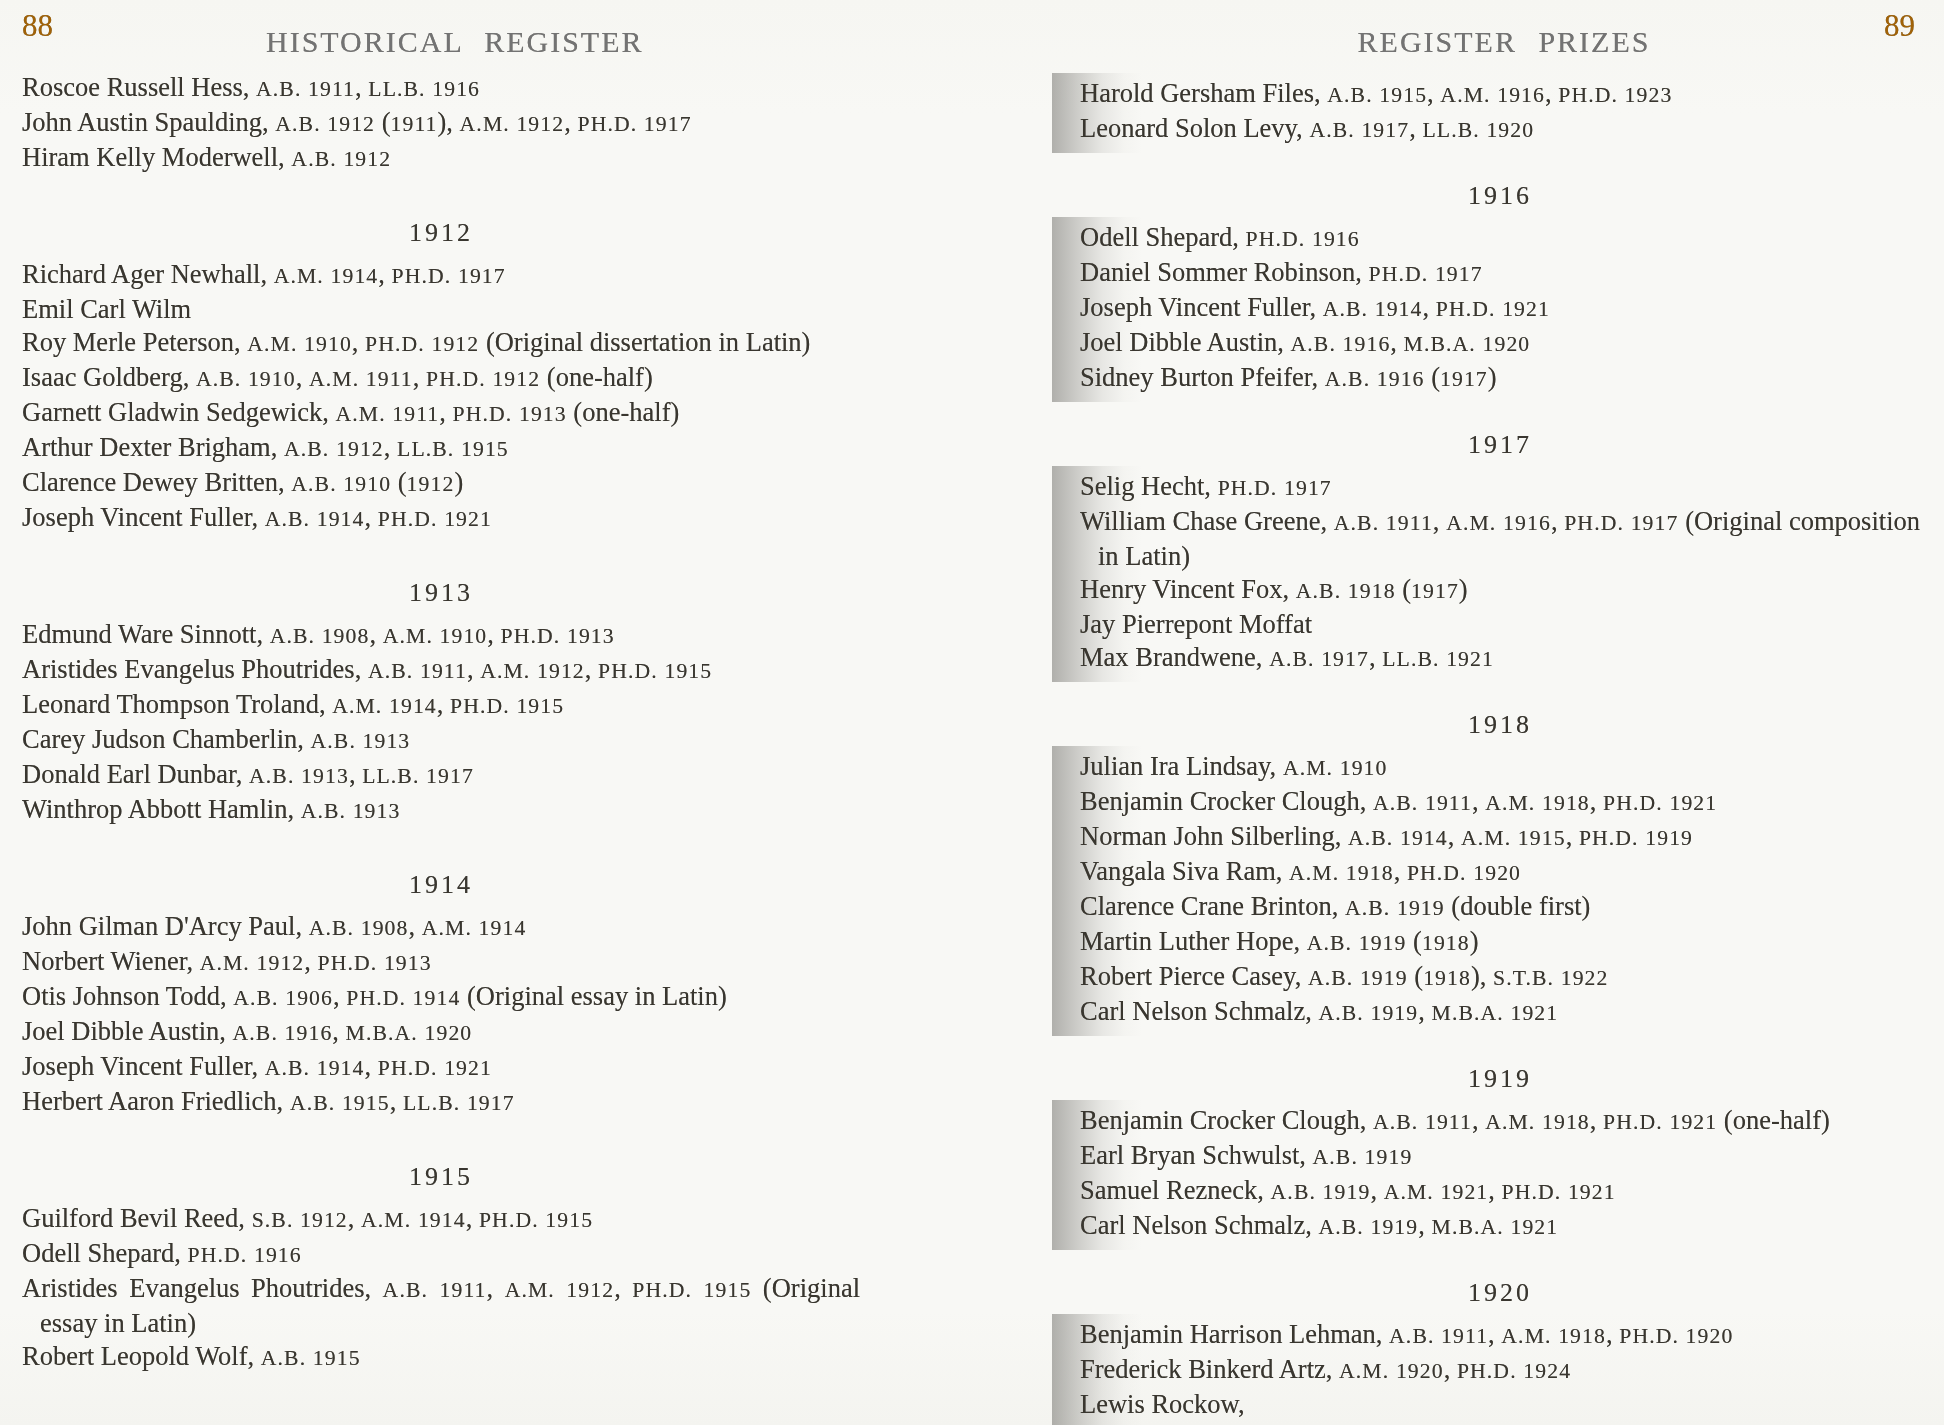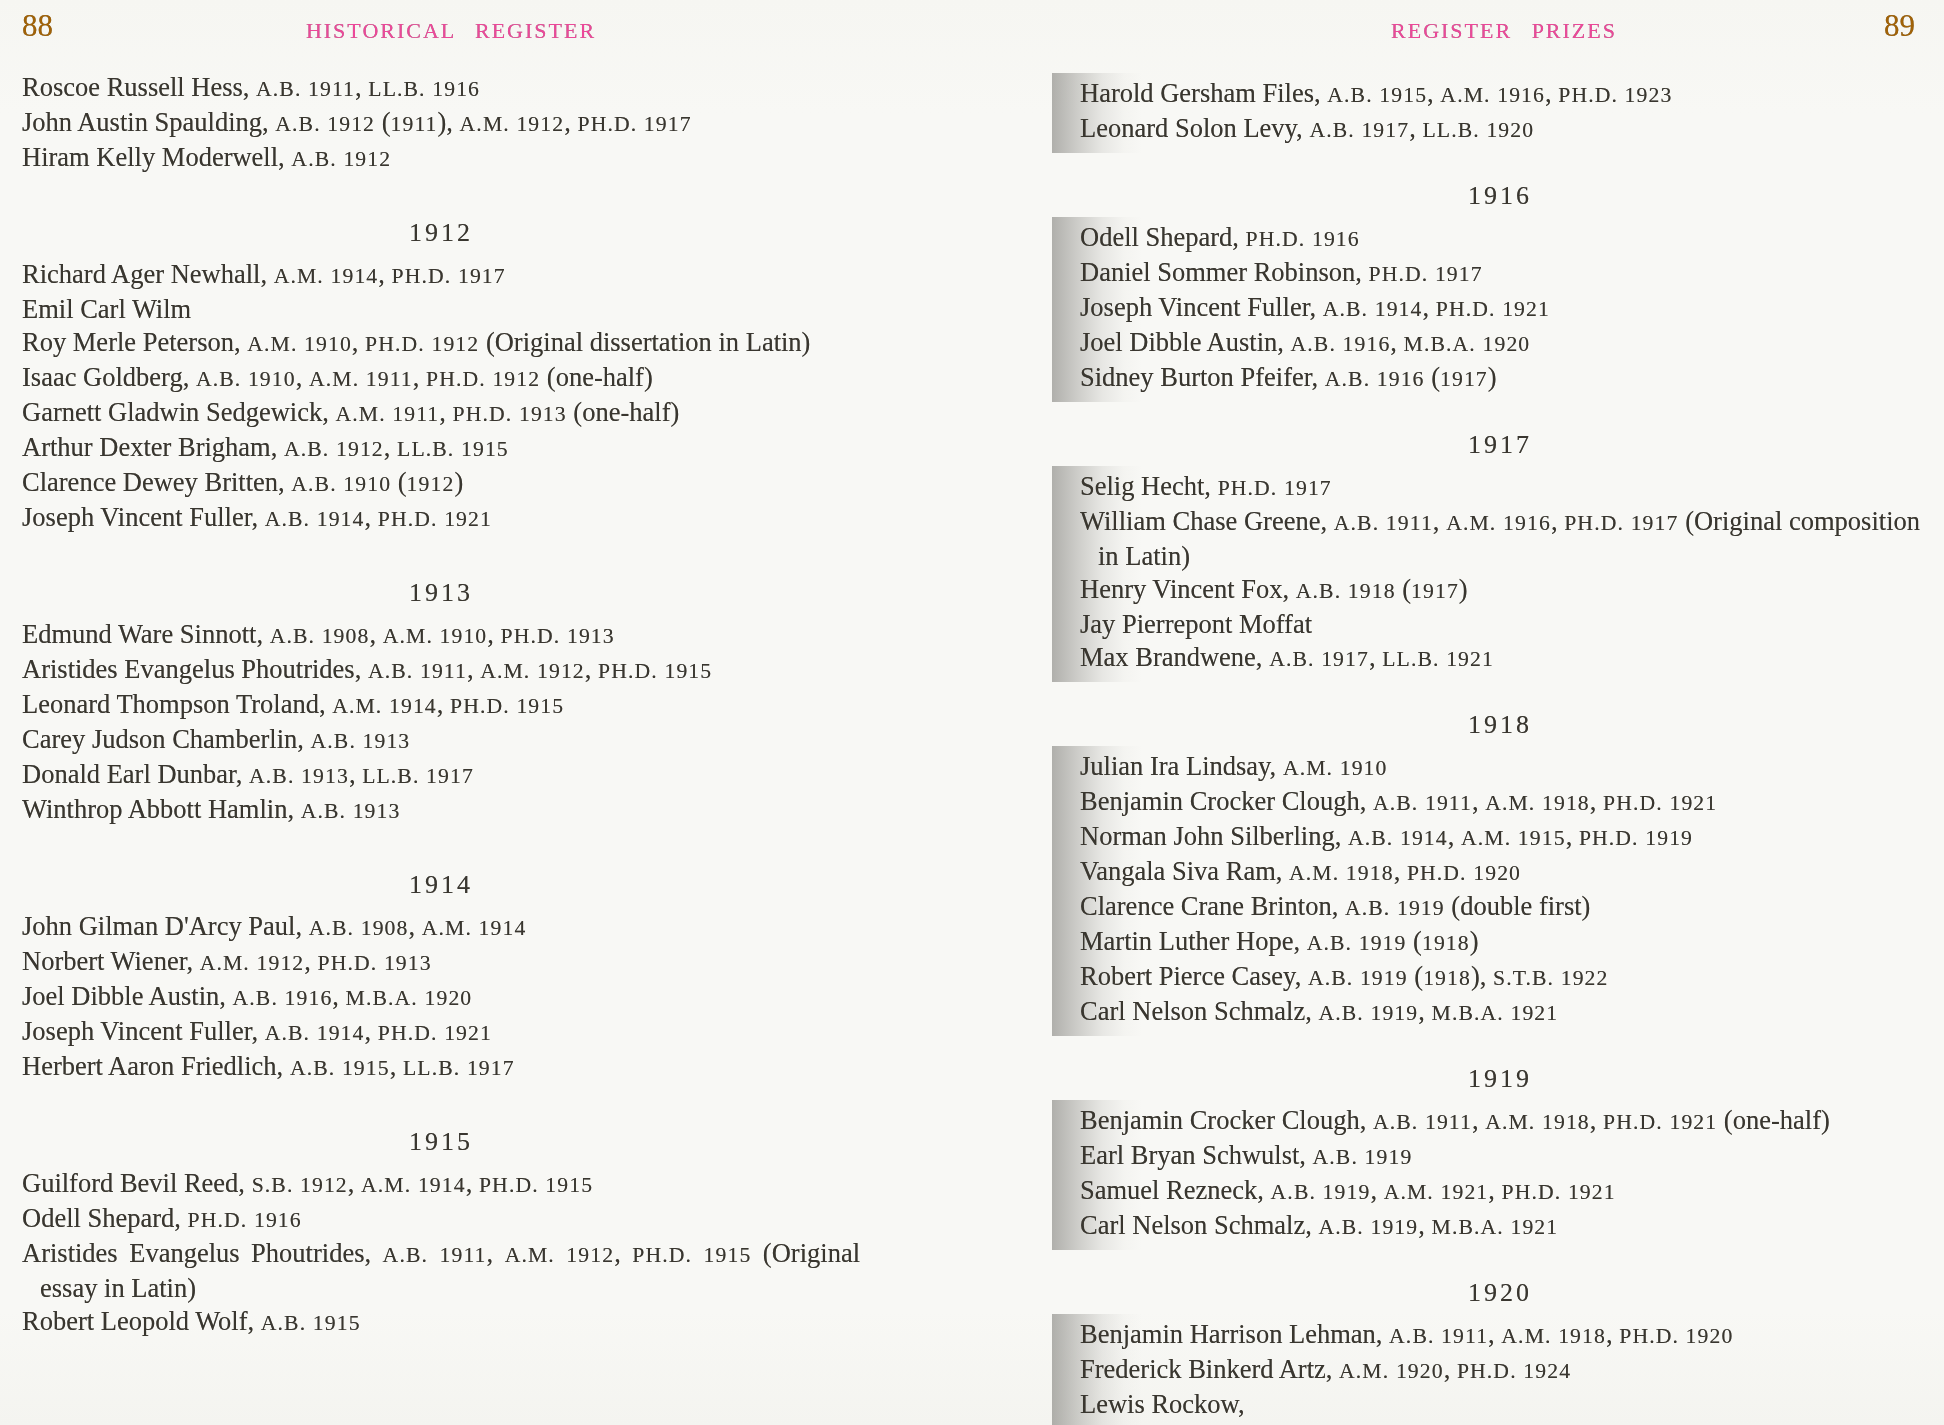--- a/index.html
+++ b/index.html
@@ -15,25 +15,25 @@
   .pagenum {
     position: absolute; top: 8px;
     font-size: 31px; line-height: 36px;
     color: #a16207;
     text-shadow: 0 0 0.6px rgba(56,53,46,0.55);
   }
   #pn-left  { left: 22px; }
   #pn-right { left: 1884px; }
 
   .running-head {
-    position: absolute; top: 14px;
-    font-size: 22px; line-height: 34px;
+    position: absolute; top: 25px;
+    font-size: 30px; line-height: 34px;
     letter-spacing: 2px; word-spacing: 12px;
     white-space: nowrap;
-    color: #ec4899;
+    color: #737373;
     text-shadow: 0 0 0.6px rgba(56,53,46,0.55);
     text-align: center;
   }
   #head-left  { left: 266px; width: 370px; }
   #head-right { left: 1356px; width: 296px; }
 
   .col { position: absolute; top: 0; box-sizing: content-box; }
   #col-left  { left: 22px;   width: 838px; padding-top: 71px; font-family: Liberation Serif, serif; }
   #col-right { left: 1080px; width: 840px; padding-top: 77px; }
 
@@ -109,20 +109,21 @@
     <div class="entry">Leonard Thompson Troland, <span class="sc">A.M.</span> <span class="sc">1914</span>, <span class="sc">PH.D.</span> <span class="sc">1915</span></div>
     <div class="entry">Carey Judson Chamberlin, <span class="sc">A.B.</span> <span class="sc">1913</span></div>
     <div class="entry">Donald Earl Dunbar, <span class="sc">A.B.</span> <span class="sc">1913</span>, <span class="sc">LL.B.</span> <span class="sc">1917</span></div>
     <div class="entry">Winthrop Abbott Hamlin, <span class="sc">A.B.</span> <span class="sc">1913</span></div>
   </div>
 
   <div class="year-heading">1914</div>
   <div class="group">
     <div class="entry">John Gilman D'Arcy Paul, <span class="sc">A.B.</span> <span class="sc">1908</span>, <span class="sc">A.M.</span> <span class="sc">1914</span></div>
     <div class="entry">Norbert Wiener, <span class="sc">A.M.</span> <span class="sc">1912</span>, <span class="sc">PH.D.</span> <span class="sc">1913</span></div>
+    <div class="entry">Otis Johnson Todd, <span class="sc">A.B.</span> <span class="sc">1906</span>, <span class="sc">PH.D.</span> <span class="sc">1914</span> (Original essay in Latin)</div>
     <div class="entry">Joel Dibble Austin, <span class="sc">A.B.</span> <span class="sc">1916</span>, <span class="sc">M.B.A.</span> <span class="sc">1920</span></div>
     <div class="entry">Joseph Vincent Fuller, <span class="sc">A.B.</span> <span class="sc">1914</span>, <span class="sc">PH.D.</span> <span class="sc">1921</span></div>
     <div class="entry">Herbert Aaron Friedlich, <span class="sc">A.B.</span> <span class="sc">1915</span>, <span class="sc">LL.B.</span> <span class="sc">1917</span></div>
   </div>
 
   <div class="year-heading">1915</div>
   <div class="group">
     <div class="entry">Guilford Bevil Reed, <span class="sc">S.B.</span> <span class="sc">1912</span>, <span class="sc">A.M.</span> <span class="sc">1914</span>, <span class="sc">PH.D.</span> <span class="sc">1915</span></div>
     <div class="entry">Odell Shepard, <span class="sc">PH.D.</span> <span class="sc">1916</span></div>
     <div class="entry">Aristides Evangelus Phoutrides, <span class="sc">A.B.</span> <span class="sc">1911</span>, <span class="sc">A.M.</span> <span class="sc">1912</span>, <span class="sc">PH.D.</span> <span class="sc">1915</span> (Original essay in Latin)</div>

